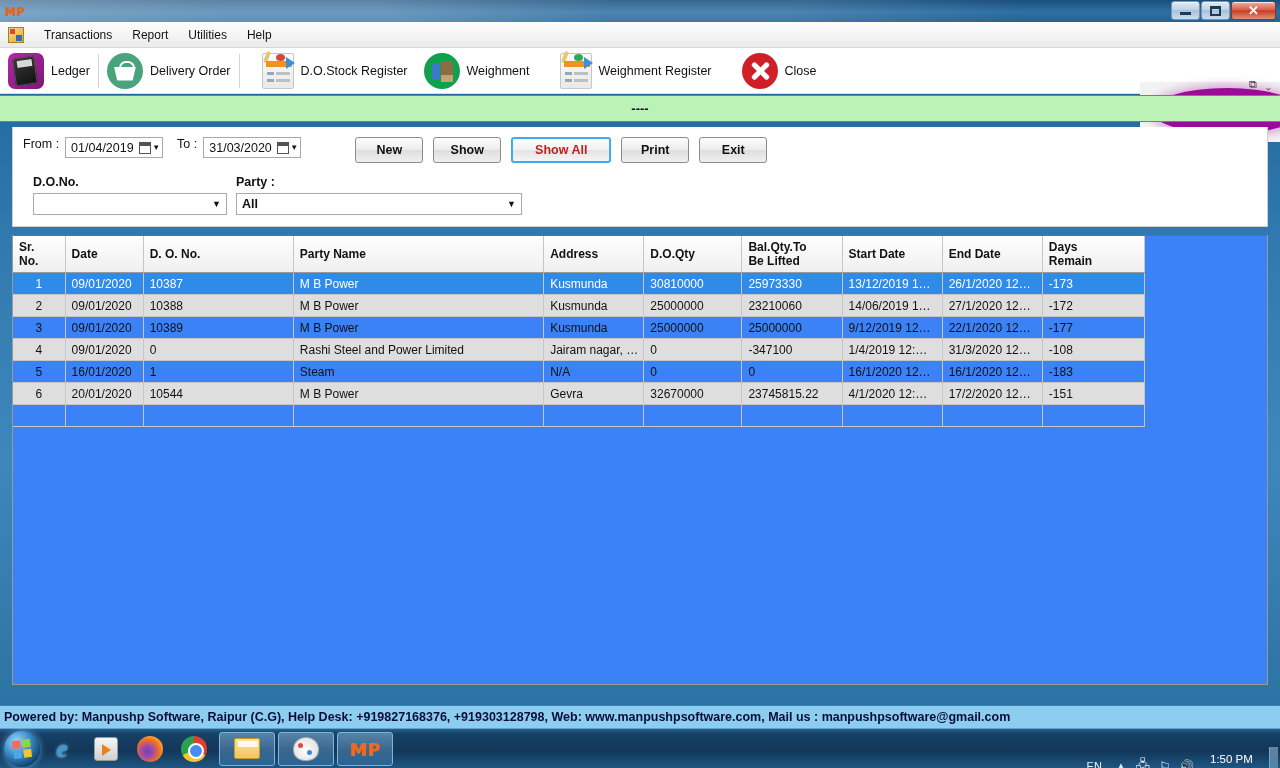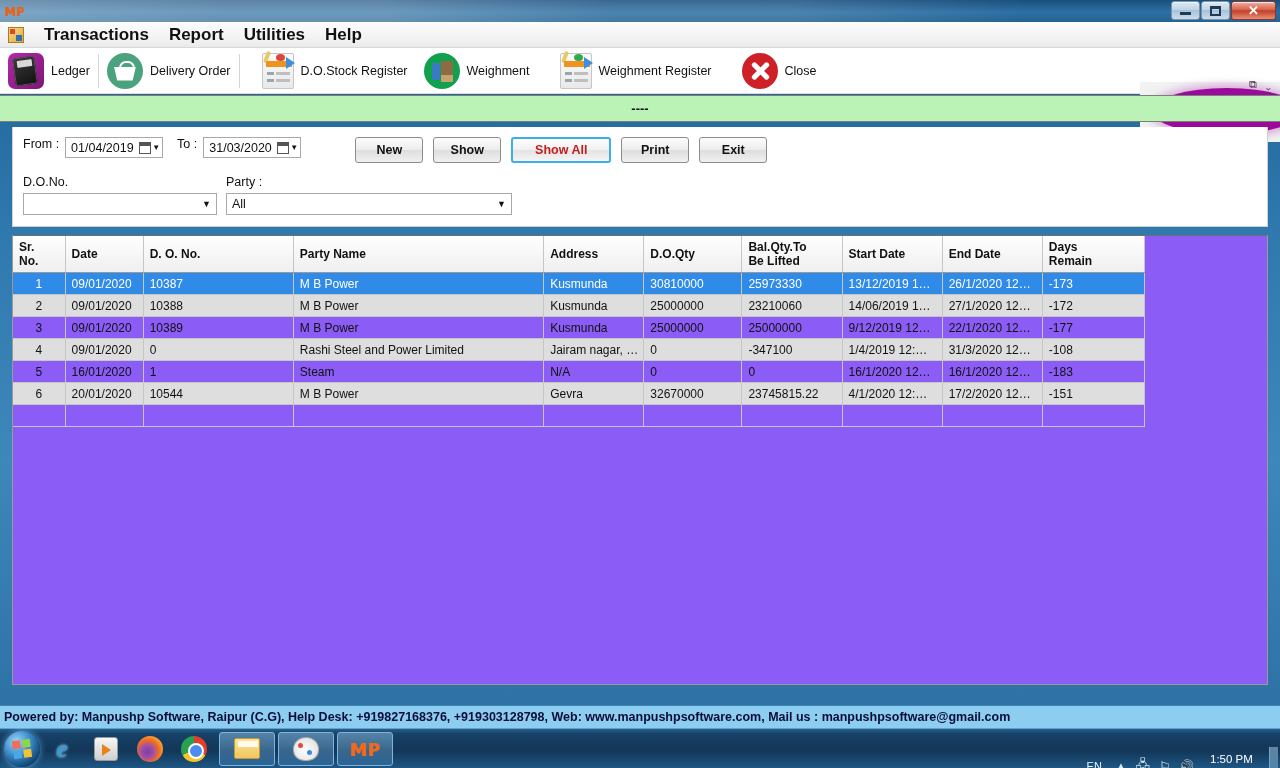--- a/index.html
+++ b/index.html
@@ -67,21 +67,21 @@
     background:linear-gradient(135deg,#f5d98a,#e8a93c);
     border:1px solid #b07c18; position:relative;
   }
   .menu-appicon:before{
     content:""; position:absolute; left:1px; top:1px; width:5px;height:5px;background:#d94a2b;
   }
   .menu-appicon:after{
     content:""; position:absolute; right:1px; bottom:1px; width:6px;height:6px;background:#2c6fb5;
   }
   .menu-item {
-    padding:3px 10px; font-size:17px; color:#111; cursor:default;font-weight:bold;
+    padding:3px 10px; font-size:12px; color:#111; cursor:default;
   }
 
   
   .toolbar {
     position:absolute; left:0; top:48px; width:1280px; height:46px;
     background:#ffffff;
     border-bottom:1px solid #dcdcdc;
     display:flex; align-items:center;
   }
   .tb-item { display:flex; align-items:center; height:46px; padding:0 8px; position:relative; }
@@ -192,32 +192,32 @@
   .btn {
     height:26px; min-width:68px; padding:0 12px; margin-left:10px;
     border:1px solid #8c8c8c; border-radius:3px;
     background:linear-gradient(180deg,#fdfdfd 0%,#ececec 48%,#dedede 52%,#f0f0f0 100%);
     font-size:12.5px; font-weight:bold; color:#111; cursor:pointer;
   }
   .btn.primary {
     border:2px solid #3daee9; color:#c42020;
     background:linear-gradient(180deg,#fdfdfd 0%,#f1f1f1 48%,#e4e4e4 52%,#f4f4f4 100%);
   }
-  .f-row2 { position:absolute; left:10px; top:48px; }
+  .f-row2 { position:absolute; left:20px; top:48px;font-weight:bold; }
   .combo {
     height:22px; background:#fff; border:1px solid #a9a9a9;
     display:flex; align-items:center; justify-content:space-between;
     padding:0 5px; font-size:12.5px; color:#111;
   }
   .combo .caret { font-size:9px; color:#111; }
 
   
   .gridwrap {
     position:absolute; left:12px; top:235px; width:1256px; height:450px;
-    background:#8b5cf6; border:1px solid #999; border-top:none;
+    background:#3b82f6; border:1px solid #999; border-top:none;
     overflow:hidden;
   }
   table.grid { border-collapse:collapse; table-layout:fixed; width:1132px; }
   table.grid th {
     background:linear-gradient(180deg,#fefefe,#efefef);
     border-right:1px solid #c6c6c6; border-bottom:1px solid #9a9a9a;
     font-size:12px; font-weight:bold; color:#111; text-align:left;
     padding:4px 6px; height:36px; vertical-align:middle;
   }
   table.grid td {

